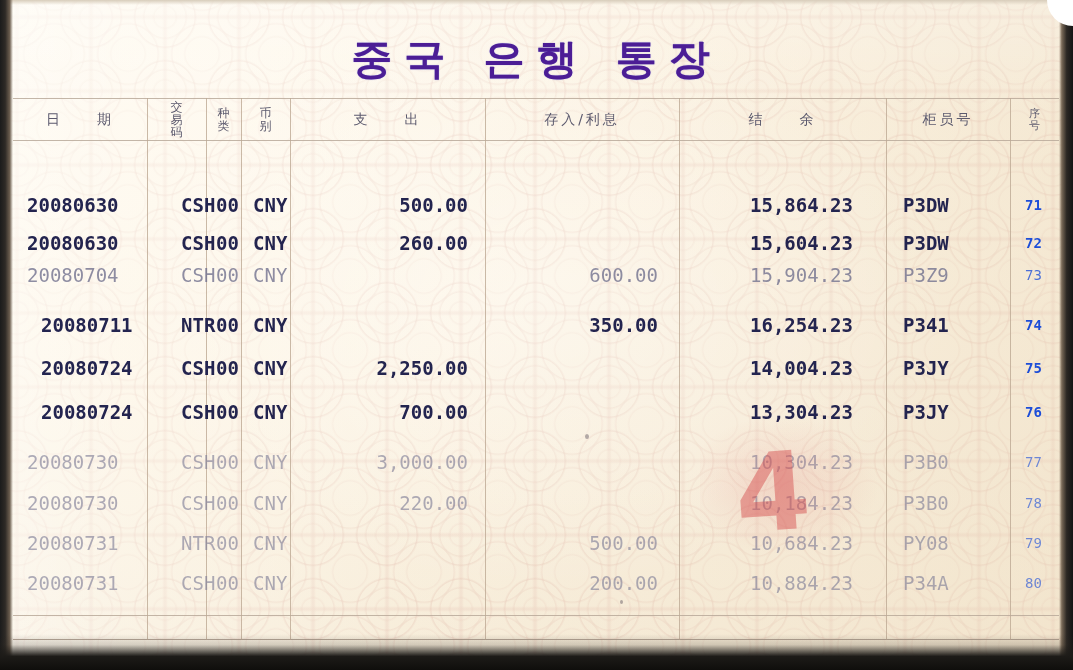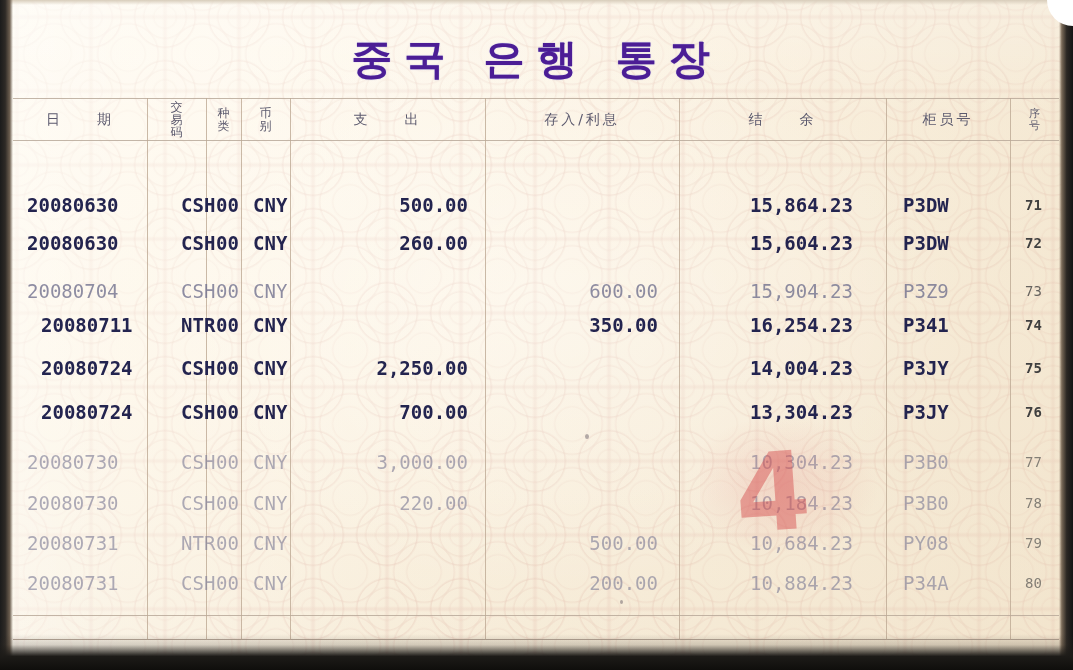--- a/index.html
+++ b/index.html
@@ -189,21 +189,21 @@
     line-height: 36px;
   }
   .c-date  { left: 14px;  }
   .c-code  { left: 148px; margin-left: 20px; }
   .c-kind  { left: 203px; }
   .c-cur   { left: 240px; }
   .c-out   { width: 150px; text-align: right; left: 305px; }
   .c-in    { width: 150px; text-align: right; left: 495px; }
   .c-bal   { width: 160px; text-align: right; left: 680px; }
   .c-tel   { left: 890px; }
-  .c-seq   { left: 1012px; font-size: 14px; color: #404040; }
+  .c-seq   { left: 1012px; font-size: 14px; color: #1d4ed8; }
 
   
   .ink-dark  { color: #23244f; font-weight: bold; }
   .ink-faint { color: #6f6f8d; opacity: 0.78; }
   .ink-vfaint{ color: #7d7c96; opacity: 0.62; }
 
   
   .stamp4 {
     position: absolute;
     left: 735px;
@@ -291,21 +291,21 @@
         <span class="c-code">CSH</span>
         <span class="c-kind">00</span>
         <span class="c-cur">CNY</span>
         <span class="c-out">260.00</span>
         <span class="c-in"></span>
         <span class="c-bal">15,604.23</span>
         <span class="c-tel">P3DW</span>
         <span class="c-seq">72</span>
       </div>
 
-      <div class="row ink-faint" style="top:132px">
+      <div class="row ink-faint" style="top:116px">
         <span class="c-date">20080704</span>
         <span class="c-code">CSH</span>
         <span class="c-kind">00</span>
         <span class="c-cur">CNY</span>
         <span class="c-out"></span>
         <span class="c-in">600.00</span>
         <span class="c-bal">15,904.23</span>
         <span class="c-tel">P3Z9</span>
         <span class="c-seq">73</span>
       </div>

